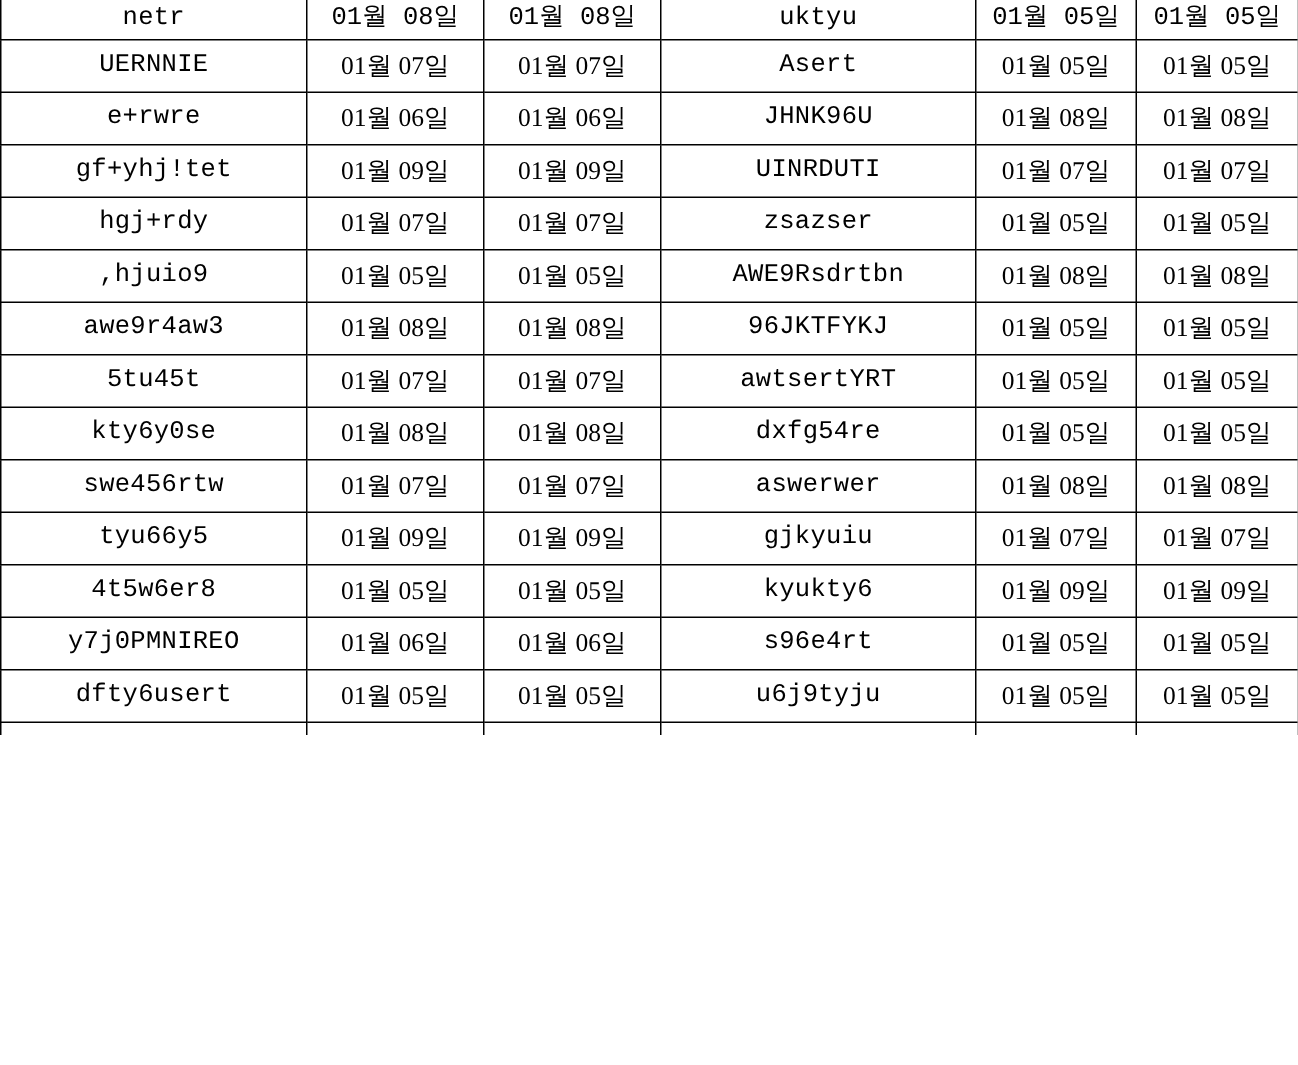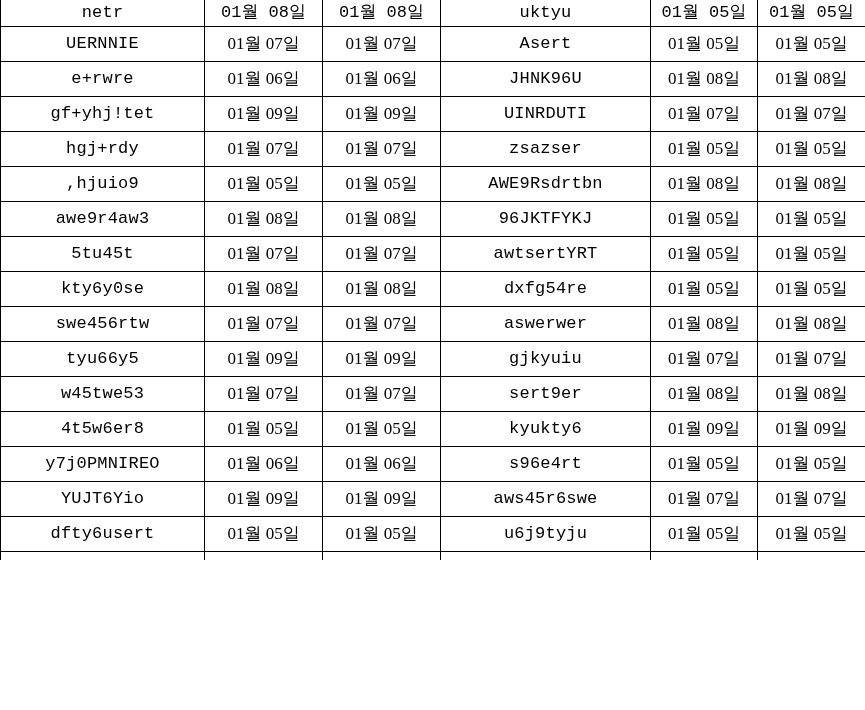--- a/index.html
+++ b/index.html
@@ -158,50 +158,34 @@
       </tr>
       <tr>
         <td class="name">tyu66y5</td>
         <td class="date">01월 09일</td>
         <td class="date">01월 09일</td>
         <td class="name">gjkyuiu</td>
         <td class="date">01월 07일</td>
         <td class="date">01월 07일</td>
       </tr>
       <tr>
-        <td class="name">w45twe53</td>
-        <td class="date">01월 07일</td>
-        <td class="date">01월 07일</td>
-        <td class="name">sert9er</td>
-        <td class="date">01월 08일</td>
-        <td class="date">01월 08일</td>
-      </tr>
-      <tr>
         <td class="name">4t5w6er8</td>
         <td class="date">01월 05일</td>
         <td class="date">01월 05일</td>
         <td class="name">kyukty6</td>
         <td class="date">01월 09일</td>
         <td class="date">01월 09일</td>
       </tr>
       <tr>
         <td class="name">y7j0PMNIREO</td>
         <td class="date">01월 06일</td>
         <td class="date">01월 06일</td>
         <td class="name">s96e4rt</td>
         <td class="date">01월 05일</td>
         <td class="date">01월 05일</td>
-      </tr>
-      <tr>
-        <td class="name">YUJT6Yio</td>
-        <td class="date">01월 09일</td>
-        <td class="date">01월 09일</td>
-        <td class="name">aws45r6swe</td>
-        <td class="date">01월 07일</td>
-        <td class="date">01월 07일</td>
       </tr>
       <tr>
         <td class="name">dfty6usert</td>
         <td class="date">01월 05일</td>
         <td class="date">01월 05일</td>
         <td class="name">u6j9tyju</td>
         <td class="date">01월 05일</td>
         <td class="date">01월 05일</td>
       </tr>
       <tr class="last">

